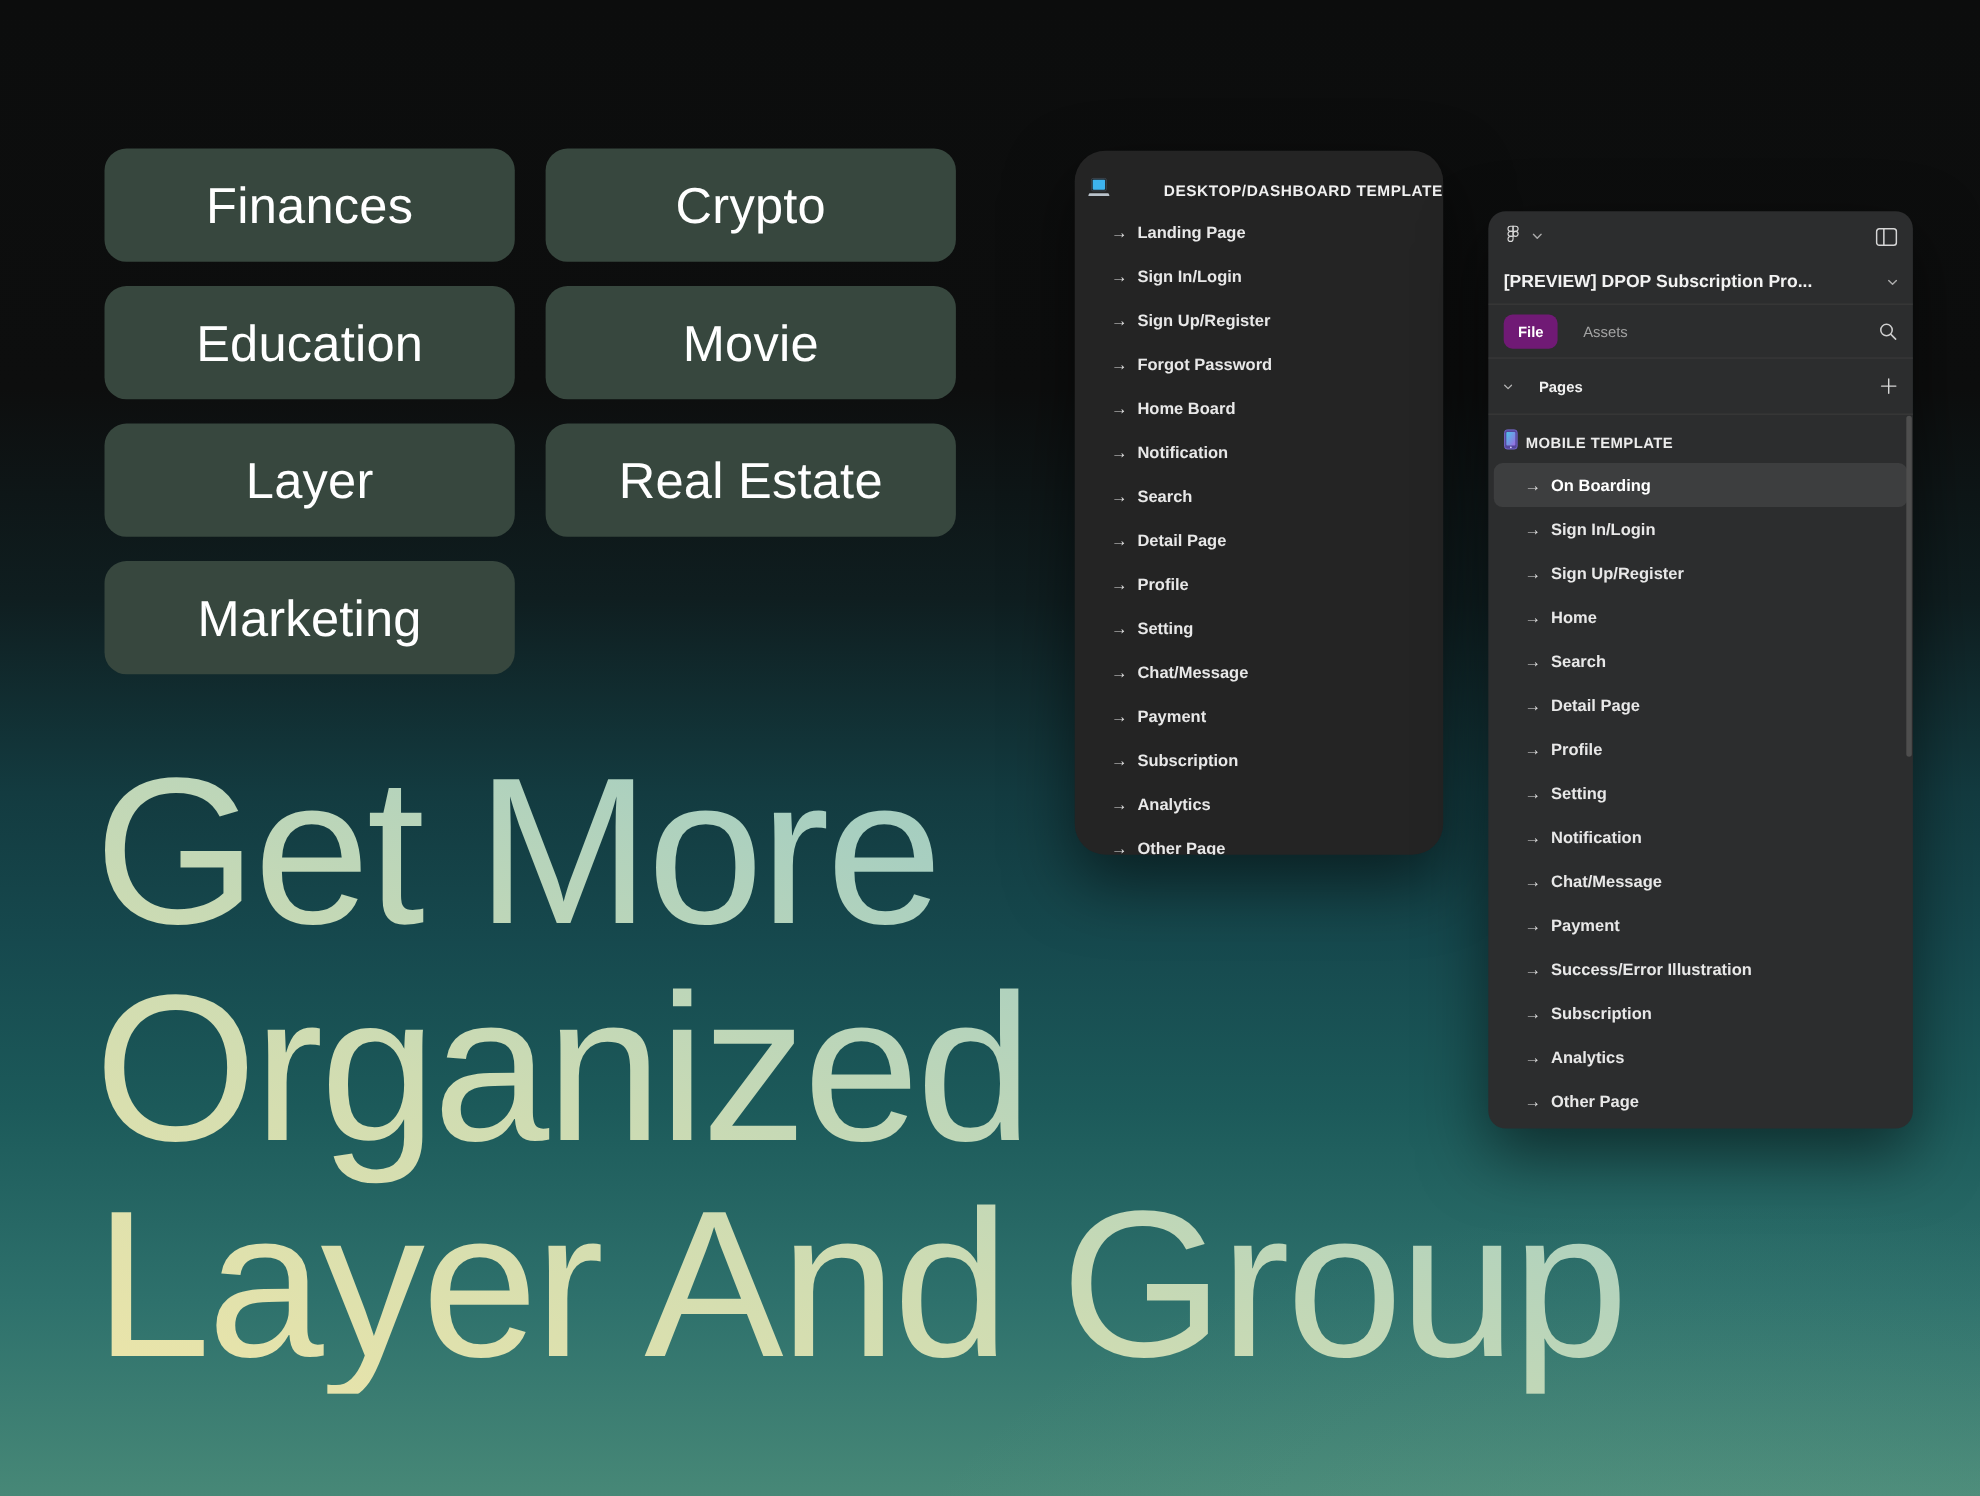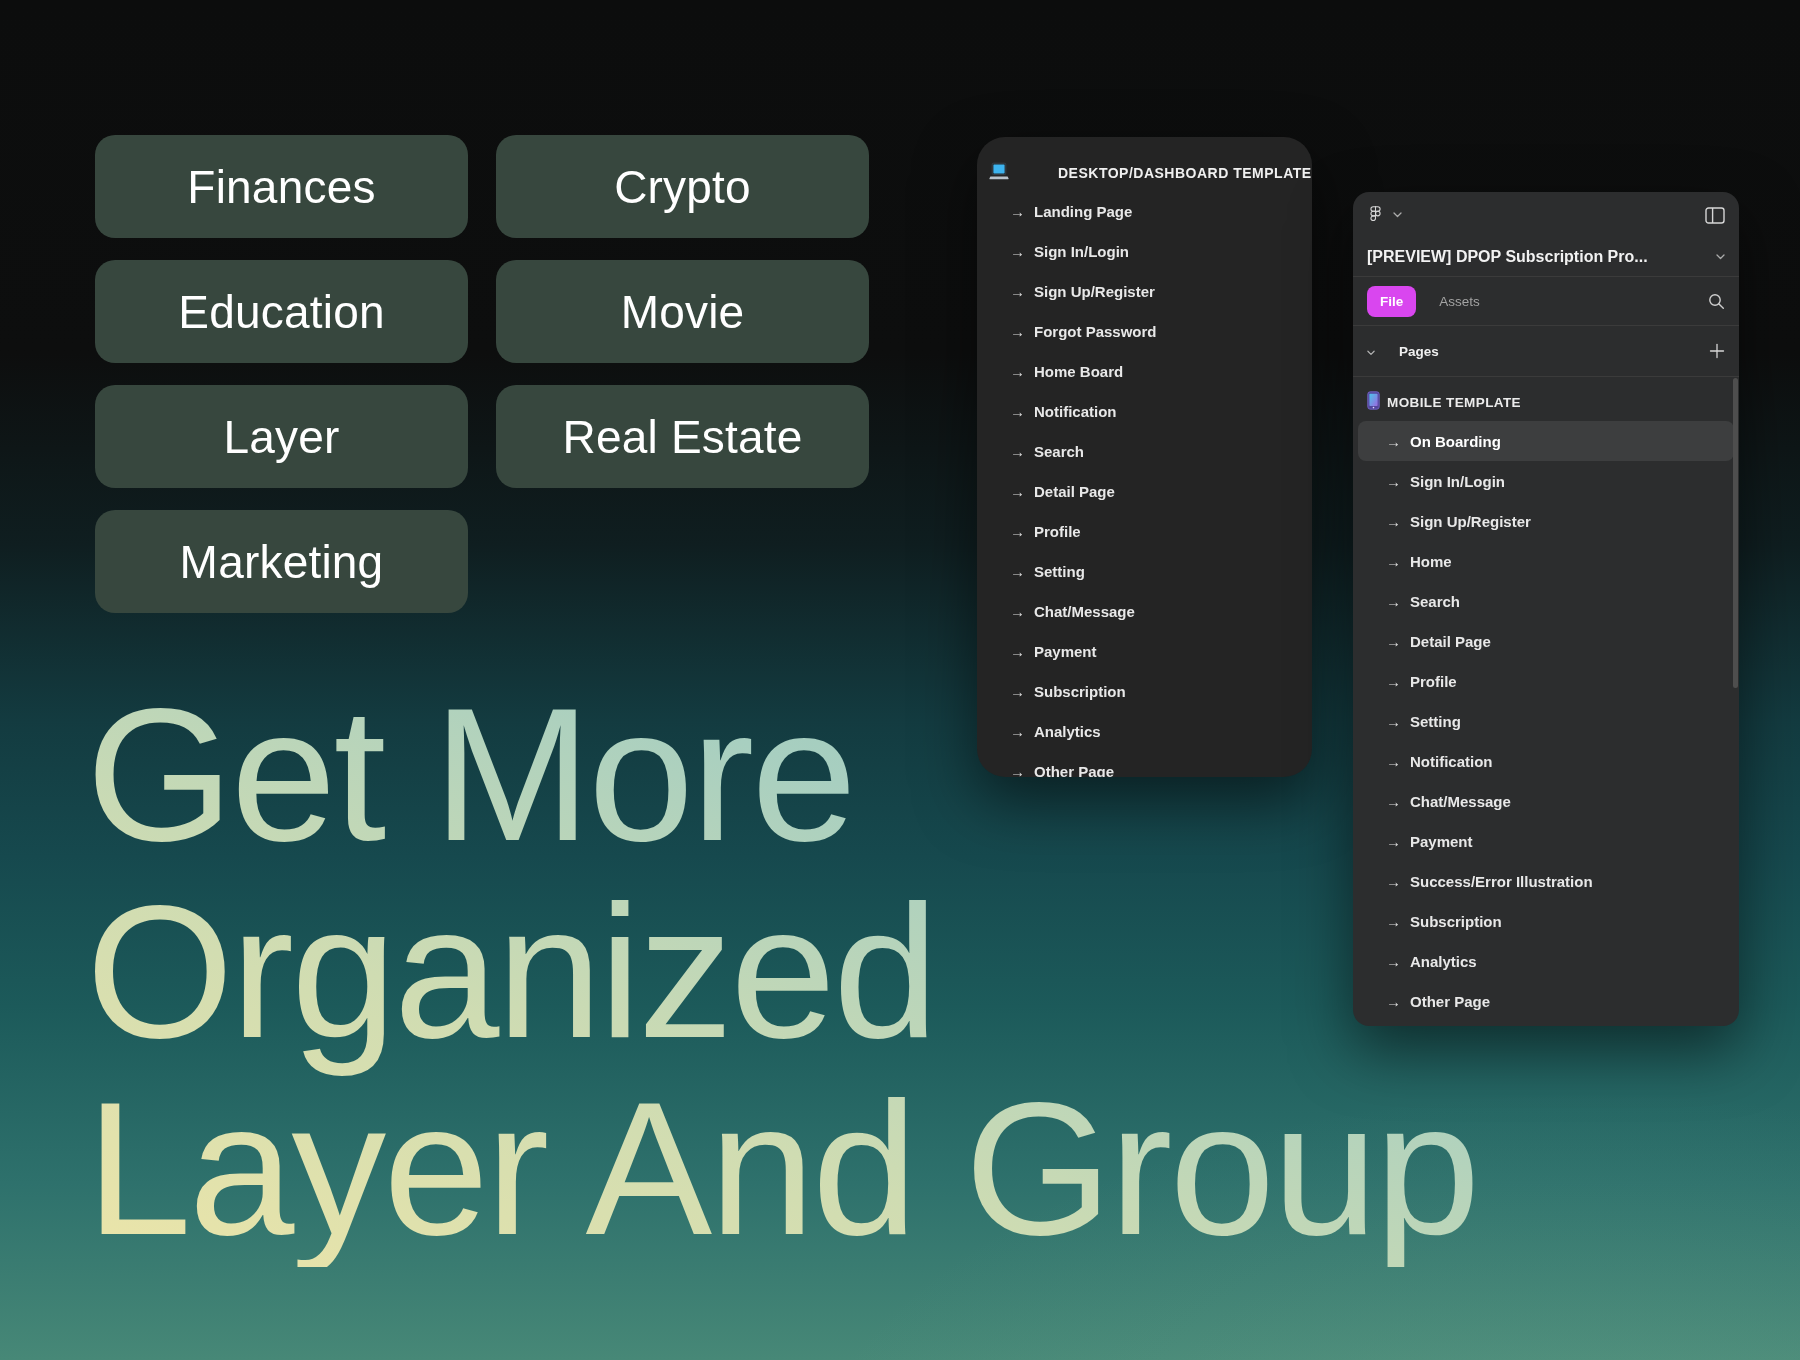--- a/index.html
+++ b/index.html
@@ -51,21 +51,21 @@
   }
   .fp-row{display:flex;align-items:center;padding:0 14px;}
   .fp-top{height:46px;justify-content:space-between;}
   .fp-left{display:flex;align-items:center;gap:9px;}
   .icon-btn,.chev-btn{background:none;border:none;padding:0;display:flex;align-items:center;cursor:pointer;}
   .fp-title-row{height:38px;justify-content:space-between;}
   .fp-title{font-size:16px;font-weight:700;color:#f2f2f2;white-space:nowrap;overflow:hidden;text-overflow:ellipsis;max-width:286px;}
   .divider{height:1px;background:#3b3b3b;}
   .fp-tabs{height:48px;}
   .tab{background:none;border:none;font-family:inherit;font-size:13.5px;font-weight:500;color:#a3a3a3;cursor:pointer;padding:8px 13px;border-radius:8px;}
-  .tab.active{background:#d946ef;color:#fff;font-weight:700;}
+  .tab.active{background:#701a75;color:#fff;font-weight:700;}
   .tab + .tab{margin-left:10px;}
   .spacer{flex:1;}
   .fp-pages{height:50px;gap:8px;}
   .pages-label{font-size:13.5px;font-weight:700;color:#f0f0f0;padding-left:16px;}
   .fp-sec-header{margin-top:10px;height:30px;display:flex;align-items:center;gap:7px;padding-left:14px;cursor:pointer;}
   .sec-title{font-size:13.5px;font-weight:700;color:#ececec;letter-spacing:.4px;}
   .fp-list{margin-top:4px;}
   .fp-list li{height:40px;display:flex;align-items:center;gap:9px;margin:0 5px;padding-left:28px;border-radius:8px;cursor:pointer;}
   .fp-list li.active{background:#3d3e3f;}
   .fp-list li.active .item-label{font-weight:700;color:#fff;}

